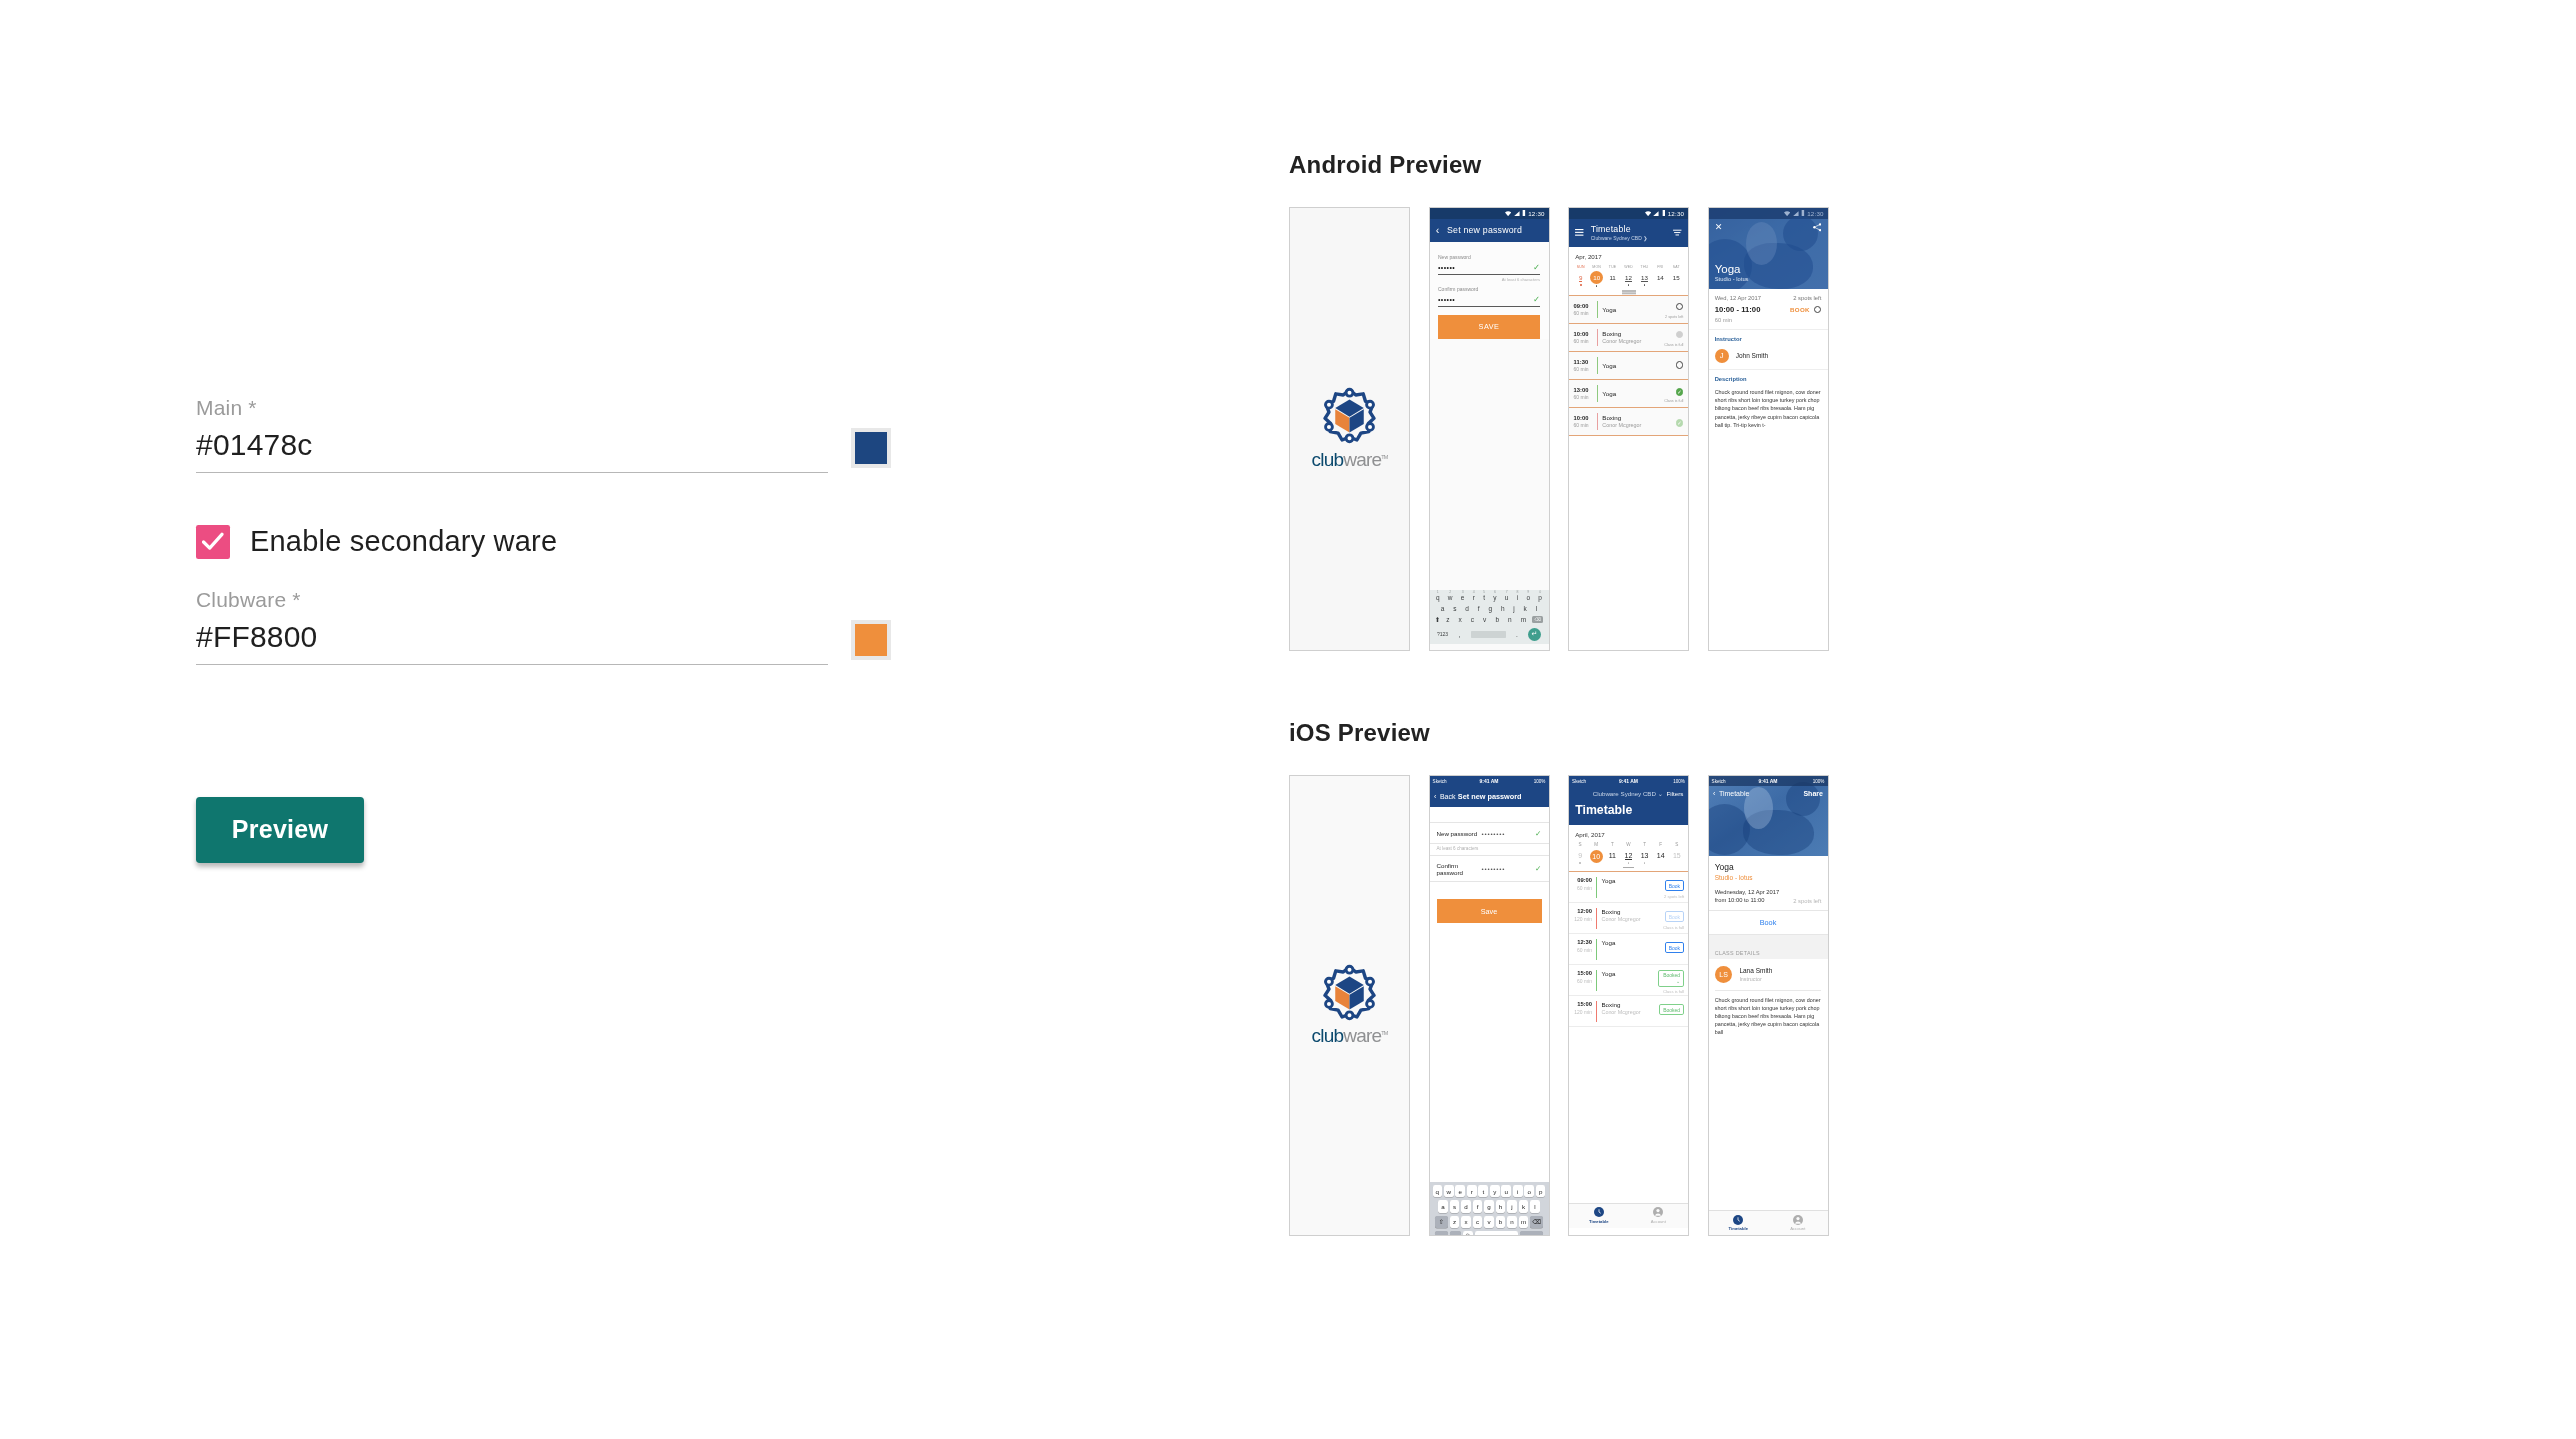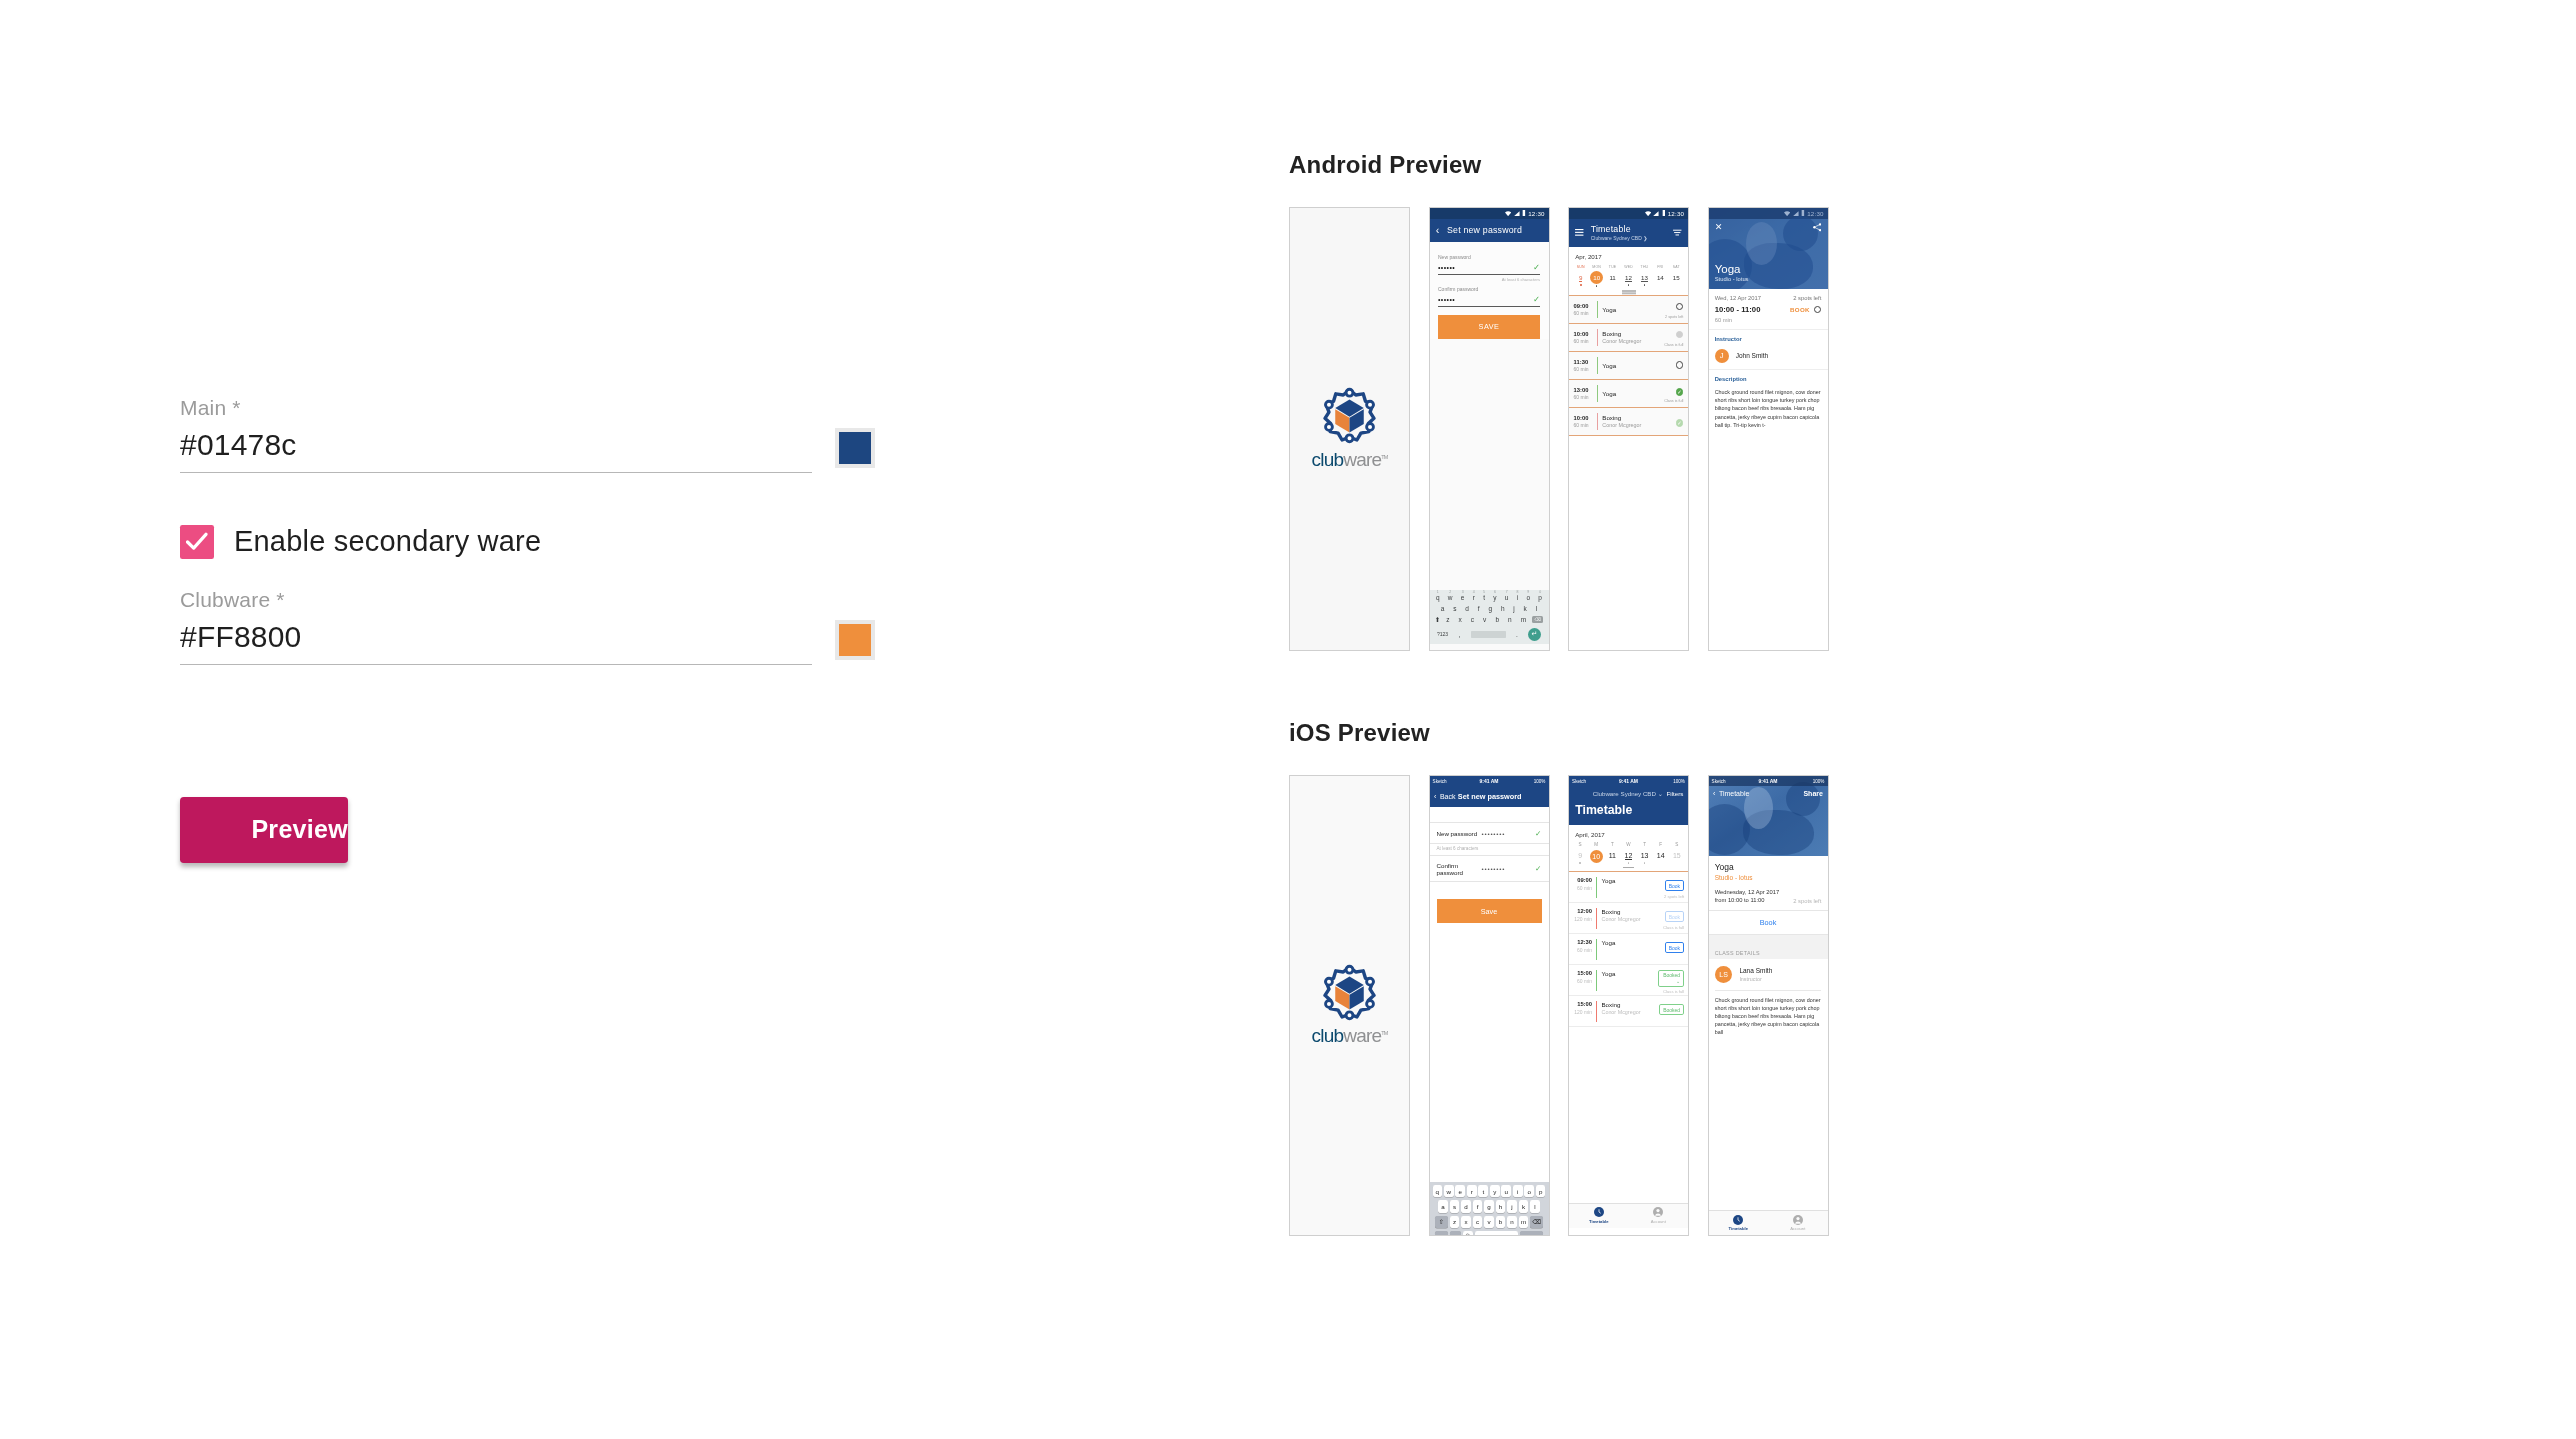--- a/index.html
+++ b/index.html
@@ -6,21 +6,21 @@
   html, body {
     width: 2576px; height: 1439px;
     background: #ffffff;
     font-family: "Liberation Sans", sans-serif;
     overflow: hidden;
   }
 
   
   .form-panel {
     position: absolute;
-    left: 180px; top: 396px;
+    left: 196px; top: 396px;
     width: 692px;
   }
   .field { position: relative; margin-bottom: 0; }
   .field-label {
     font-size: 21px; color: #9b9b9b; letter-spacing: 0.2px;
     margin-bottom: 7.7px; font-weight: 400;
   }
   .field-row { display: flex; align-items: flex-start; }
   .field-input-wrap { position: relative; width: 632px; }
   .field-value {
@@ -358,21 +358,21 @@
       <div class="field-input-wrap">
         <div class="field-value">#FF8800</div>
       </div>
       <div class="swatch" id="sw-sec" style="background: rgb(239, 143, 60);"></div>
     </div>
   </div>
 
   <div class="gap-lg"></div>
 
 
-  <button class="preview-btn" style="background: #be185d; text-align: right;">Preview</button>
+  <button class="preview-btn" style="background: #0f766e;">Preview</button>
 </div>
 
 <div class="section" id="android-section">
   <div class="section-title">Android Preview</div>
   <div class="phone-row">
 
     <div class="phone android">
       <div class="splash">
         <div class="logo-wrap">
           <svg width="57" height="57" viewBox="0 0 100 100">

